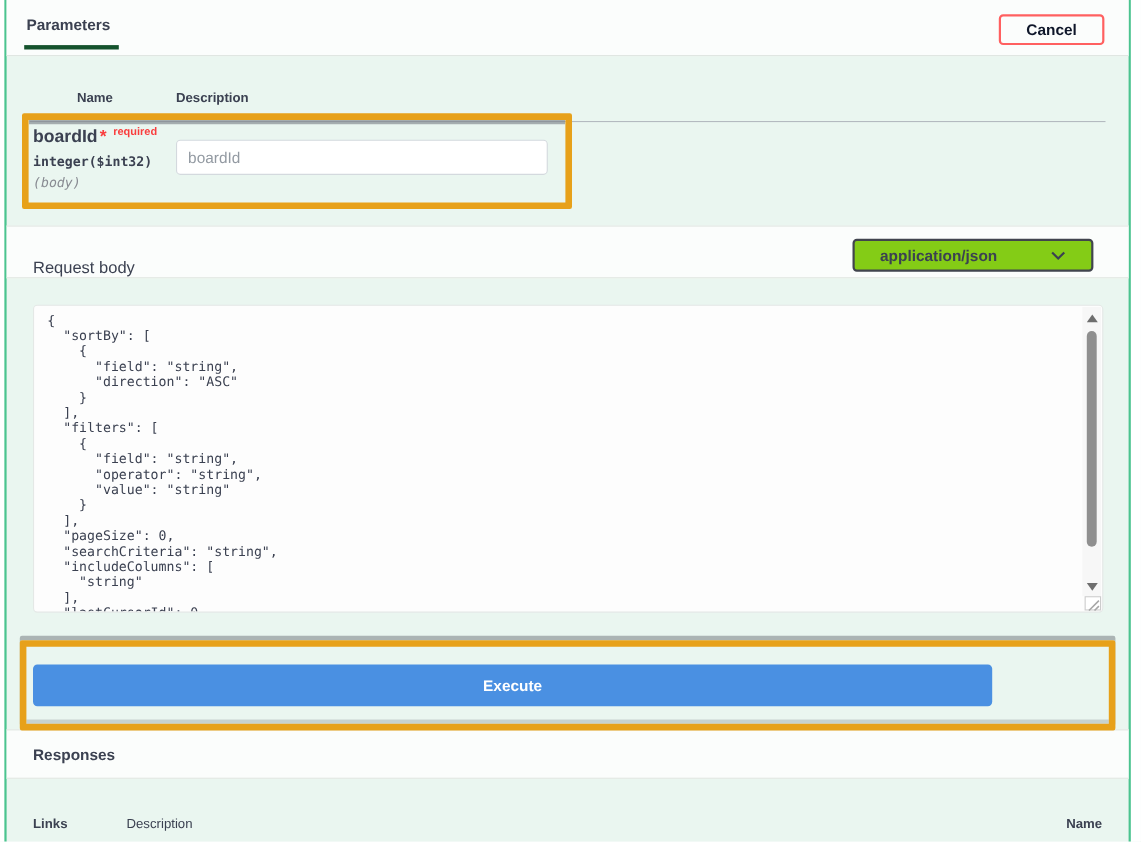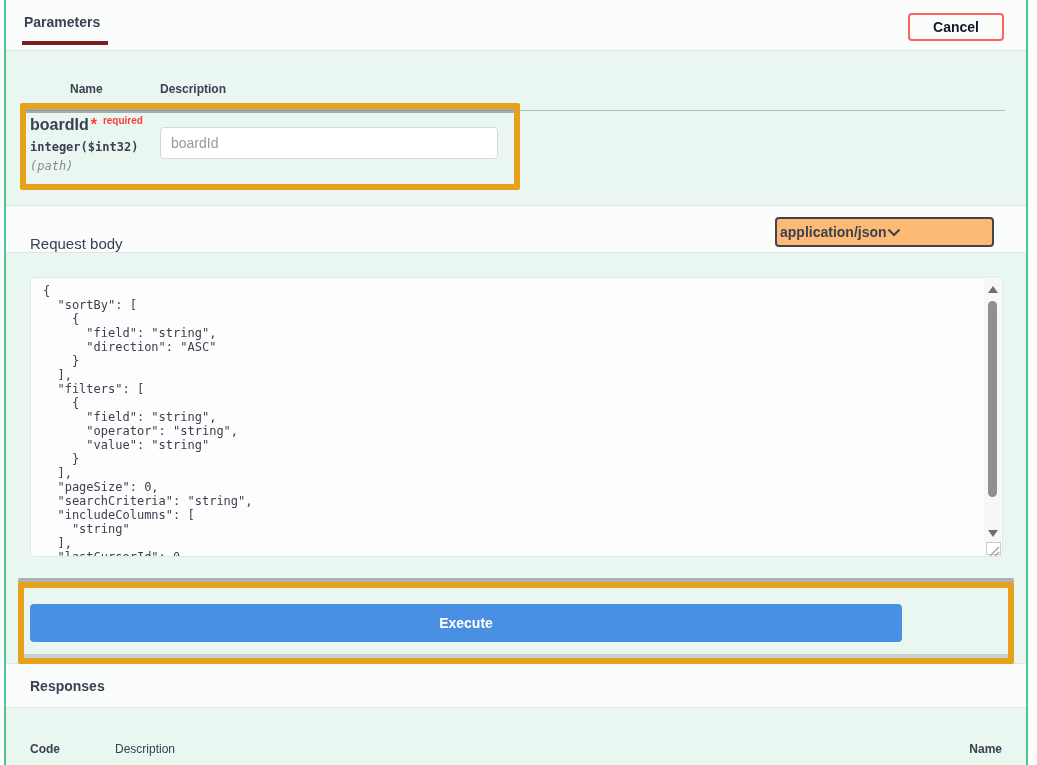--- a/index.html
+++ b/index.html
@@ -10,21 +10,21 @@
              background:#eaf6f0; border-left:2px solid #4bc48f; border-right:2px solid #4bc48f; }
 
   
   .band { position:absolute; left:0; right:0; background:#fbfdfc;
           border-top:1px solid #e0e6e2; border-bottom:1px solid #e0e6e2; }
   .band.params-header { top:0; height:51px; border-top:none; }
   .band.reqbody-header { top:205px; height:48px; }
   .band.responses-header { top:663px; height:45px; }
 
   .tab { position:absolute; left:16px; top:14px; font-size:14px; font-weight:bold;
-         color:#3b4151; padding:0 8px 11px 2px; border-bottom:4px solid #7f1d1d; cursor:pointer; }
+         color:#3b4151; padding:0 8px 11px 2px; border-bottom:4px solid #14532d; cursor:pointer; }
 
   .cancel-btn { position:absolute; left:902px; top:13px; width:96px; height:28px;
                 background:transparent; border:2px solid #ff6060; border-radius:4px;
                 color:#0f172a; font-family:"Liberation Sans",sans-serif;
                 font-size:14px; font-weight:bold; cursor:pointer; }
 
   
   .col-head { position:absolute; top:82px; font-size:12px; font-weight:bold; color:#3b4151; }
   .col-head.name { left:24px;padding-left:40px; }
   .col-head.desc { left:154px; }
@@ -40,23 +40,23 @@
 
   .param-input { position:absolute; left:154px; top:127px; width:338px; height:32px;
                  border:1px solid #d4d9de; border-radius:4px; background:#fff;
                  padding:0 10px; font-size:14px; color:#3b4151;
                  font-family:"Liberation Sans",sans-serif; }
   .param-input::placeholder { color:#939aa2; opacity:1; }
 
   
   .reqbody-label { position:absolute; left:24px; top:29px; font-size:15px; color:#3b4151; }
   .ct-dropdown { position:absolute; left:769px; top:11px; width:219px; height:30px;
-                 background:#fdba74; border:2px solid #41444e; border-radius:4px;
-                 display:flex; align-items:center; justify-content:flex-start;
-                 padding:0 3px; font-size:14px; font-weight:bold; color:#3b4151; cursor:pointer; }
+                 background:#84cc16; border:2px solid #41444e; border-radius:4px;
+                 display:flex; align-items:center; justify-content:space-between;
+                 padding:0 23px; font-size:14px; font-weight:bold; color:#3b4151; cursor:pointer; }
 
   .body-box { position:absolute; left:24px; top:277px; width:973px; height:280px;
               background:#fdfdfd; border:1px solid #e4e8e6; border-radius:4px; overflow:hidden; }
   .body-box pre { position:absolute; left:12px; top:6px; right:26px; bottom:0; overflow:hidden;
                   font-family:"DejaVu Sans Mono",monospace; font-size:12px; line-height:14px;
                   color:#3b4151; }
 
   .sbar { position:absolute; right:1px; top:1px; bottom:14px; width:17px; background:#f7f7f7; }
   .sbar .arr-up, .sbar .arr-dn { position:absolute; left:4px; width:0; height:0;
         border-left:5px solid transparent; border-right:5px solid transparent; }
@@ -99,21 +99,21 @@
   </div>
 
   <div class="col-head name">Name</div>
   <div class="col-head desc">Description</div>
   <div class="thead-line"></div>
 
   <div class="param-name">
     <span>boardId</span><span class="star">*</span><span class="req">required</span>
   </div>
   <div class="param-type">integer($int32)</div>
-  <div class="param-in">(path)</div>
+  <div class="param-in">(body)</div>
   <input class="param-input" type="text" placeholder="boardId" style="">
 
   <div class="band reqbody-header">
     <div class="reqbody-label">Request body</div>
     <div class="ct-dropdown">
       <span>application/json</span>
       <svg width="14" height="9" viewBox="0 0 14 9">
         <polyline points="1.5,1.5 7,7 12.5,1.5" fill="none" stroke="#3b4151" stroke-width="2"></polyline>
       </svg>
     </div>
@@ -152,20 +152,20 @@
       </svg>
     </div>
   </div>
 
   <button class="execute-btn">Execute</button>
 
   <div class="band responses-header">
     <div class="responses-title">Responses</div>
   </div>
 
-  <div class="resp-head code">Code</div>
+  <div class="resp-head code">Links</div>
   <div class="resp-head desc">Description</div>
   <div class="resp-head links">Name</div>
 
   <div class="hl hl1"></div>
   <div class="hl hl2"></div>
 
 </div>
 
 </body></html>

